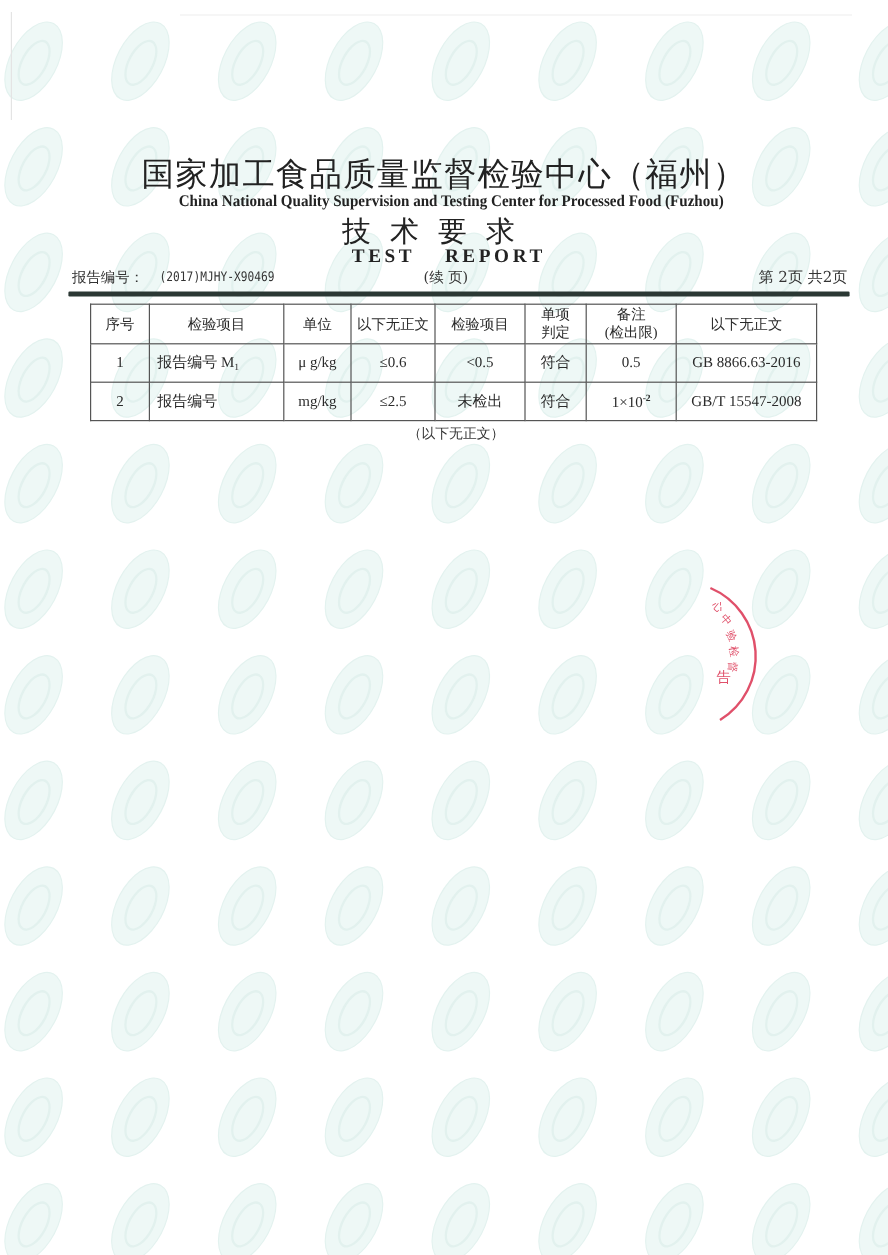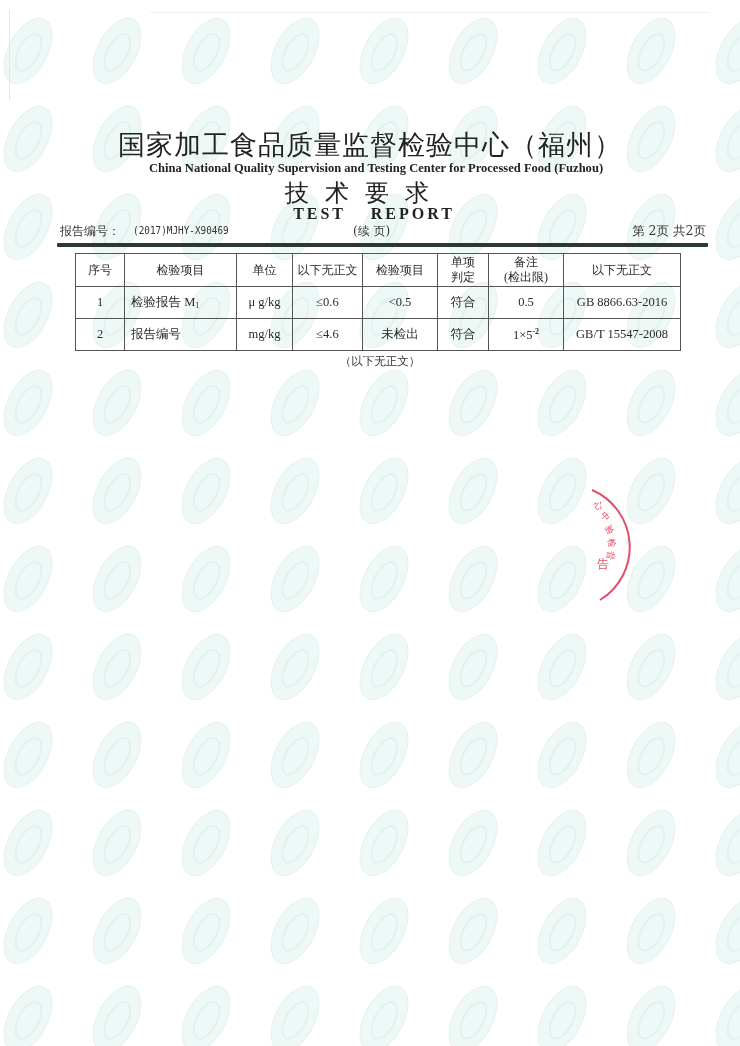--- a/index.html
+++ b/index.html
@@ -215,36 +215,36 @@
       <span>判定</span>
     </th>
     <th>
       <span>备注</span><br>
       <span>(检出限)</span>
     </th>
     <th>以下无正文</th>
   </tr>
   <tr>
     <td>1</td>
-    <td class="left"><span>检验报告 M</span><span class="sub">1</span></td>
+    <td class="left"><span>报告编号 M</span><span class="sub">1</span></td>
     <td>μ g/kg</td>
     <td>≤0.6</td>
     <td>&lt;0.5</td>
     <td>符合</td>
     <td>0.5</td>
     <td>GB 8866.63-2016</td>
   </tr>
   <tr>
     <td>2</td>
     <td class="left">报告编号</td>
     <td>mg/kg</td>
-    <td>≤4.6</td>
+    <td>≤2.5</td>
     <td>未检出</td>
     <td>符合</td>
-    <td><span>1×5</span><span class="sup">-2</span></td>
+    <td><span>1×10</span><span class="sup">-2</span></td>
     <td>GB/T 15547-2008</td>
   </tr>
 </tbody>
   </table>
 
 <div class="end-note">（以下无正文）</div>
 
 <svg class="seal" viewBox="0 0 130 120">
   <path d="M 32 5 A 62 62 0 0 1 40 115" fill="none" stroke="#e0506a" stroke-width="2"></path>
   <g fill="#e0506a" font-size="9" font-family="DejaVu Sans, sans-serif">

